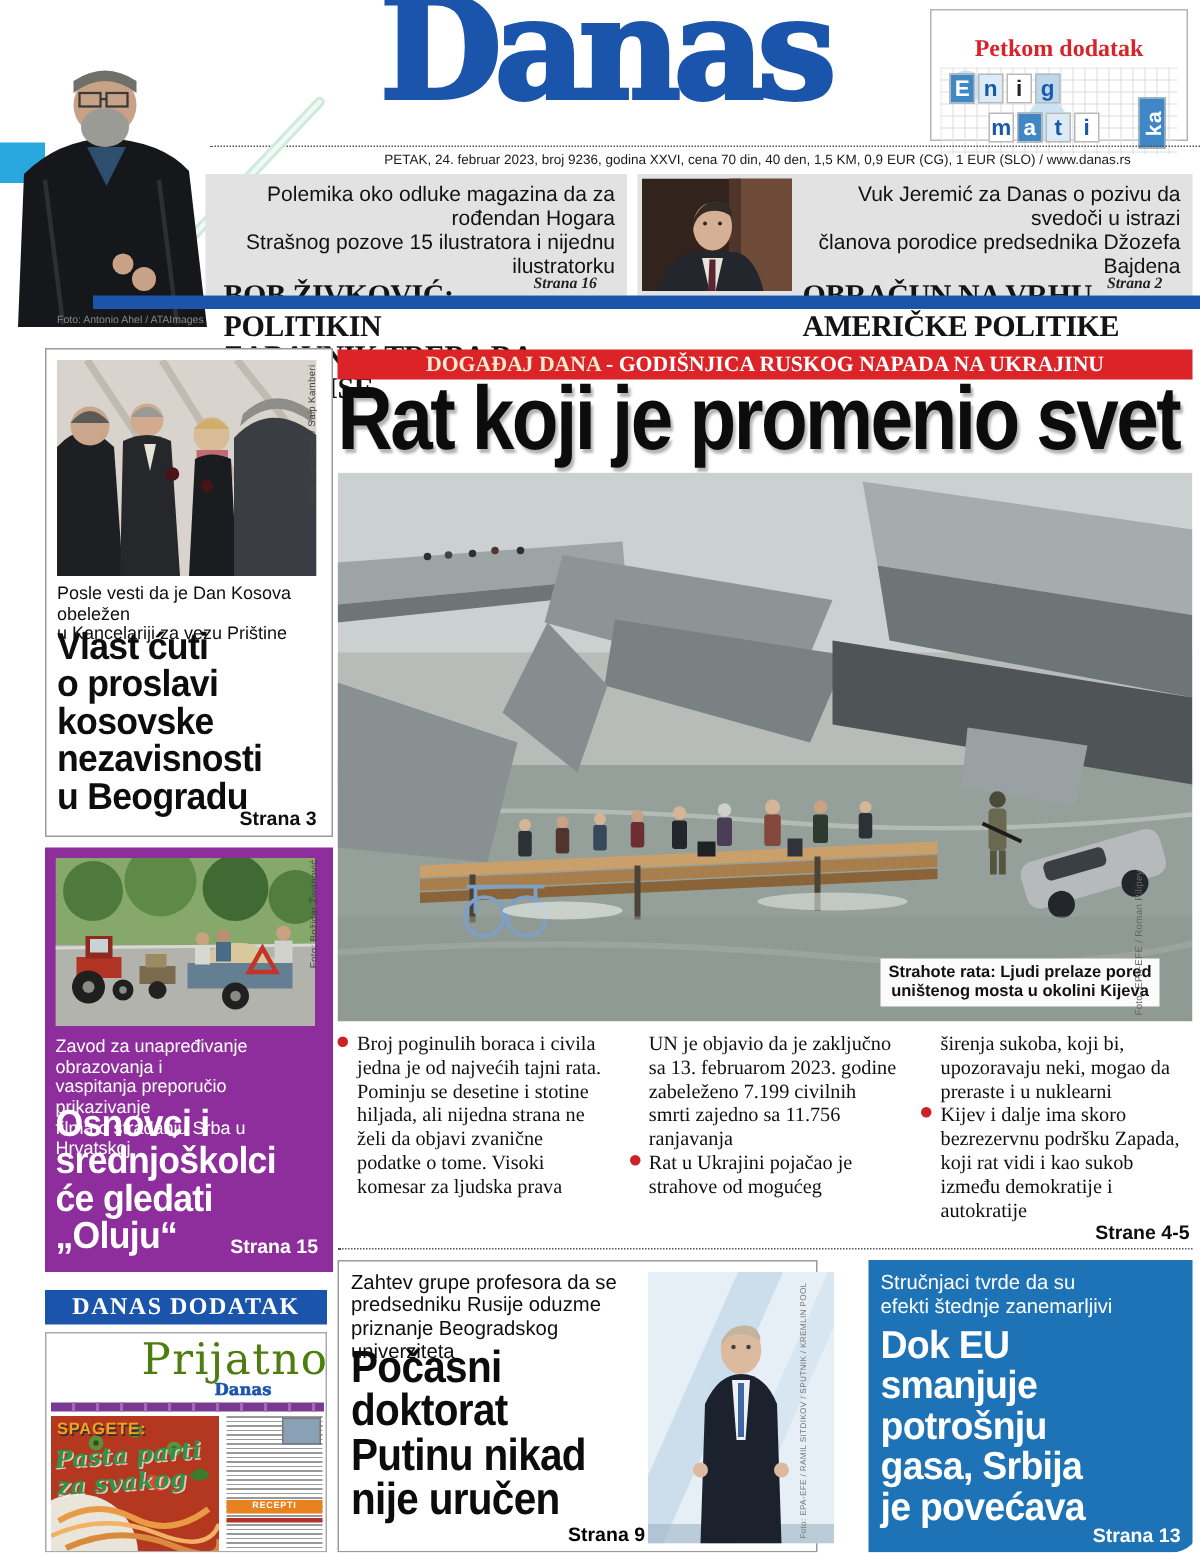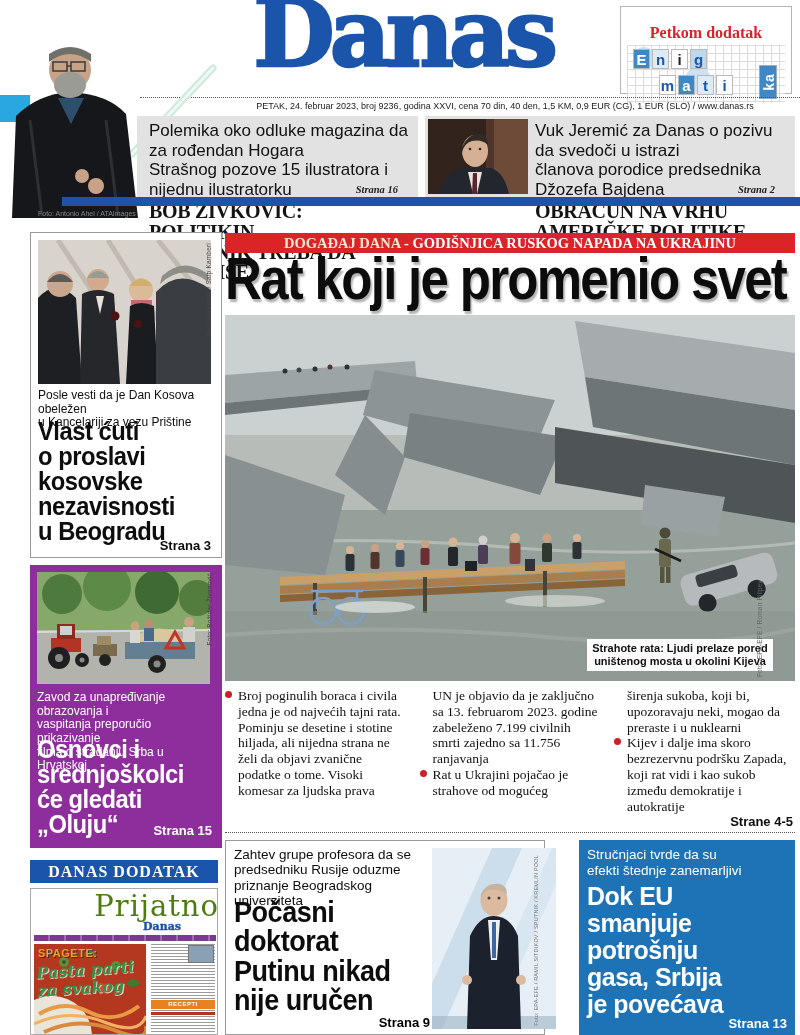--- a/index.html
+++ b/index.html
@@ -1,18 +1,18 @@
 <!DOCTYPE html>
 <html><head>
 <meta charset="utf-8">
 <style>
   * { margin:0; padding:0; box-sizing:border-box; }
   html,body { background:#fff; }
   #page { position:relative; width:800px; height:1035px; background:#fff; overflow:hidden;
-          font-family:"Liberation Sans",sans-serif; }
+          font-family:"Liberation Sans",sans-serif;border-radius:19px; }
   .abs { position:absolute; }
   .pre { white-space:pre-line; }
 
   
   #logo { left:178px; top:-14px; width:450px; text-align:center;
           font-family:"DejaVu Serif",serif; font-weight:bold; font-size:94px; line-height:1;
           color:#1b55ab; letter-spacing:-5px; -webkit-text-stroke:2.5px #1b55ab; }
   #enigma { left:620px; top:6px; width:172px; height:88px; border:1px solid #b5b5b5; background:#fff; }
   #enigma .lbl { text-align:center; font-family:"Liberation Serif",serif; font-weight:bold;
                  font-size:16px; color:#d8232a; margin-top:17px; }
@@ -33,21 +33,21 @@
   #ka span { transform:rotate(-90deg); color:#fff; font-weight:bold; font-size:14px; letter-spacing:1px; }
 
   #cyan-sq { left:0; top:95px; width:30px; height:27px; background:#29a8e0; }
   .rule-dot { border-top:1px dotted #555; height:0; }
   #dateline { left:215px; top:101px; width:580px; text-align:center; font-size:9px; color:#1a1a1a; }
 
   
   .teaser { top:116px; height:81px; background:#e2e2e2; }
   #teaser1 { left:137px; width:281px; padding:5px 8px 0 12px; }
   #teaser2 { left:425px; width:370px; padding:5px 8px 0 110px; }
-  .kick-s { font-size:17px; line-height:1.15; color:#111; }
+  .kick-s { font-size:14px; line-height:1.15; color:#111;text-align:right; }
   .t-head { font-family:"Liberation Serif",serif; font-weight:bold; font-size:20px; line-height:1.02;
             color:#141414; margin-top:2px; letter-spacing:-0.3px; }
   .t-page { position:absolute; right:20px; bottom:2px; font-family:"Liberation Serif",serif;
             font-style:italic; font-weight:bold; font-size:10.5px; color:#222; }
   #jeremic-ph { position:absolute; left:3px; top:3px; width:100px; height:75px; }
   #blue-bar { left:62px; top:197px; width:738px; height:9px; background:#1b55ab; }
   #ata-credit { left:38px; top:210px; font-size:7px; color:#888; }
 
   
   .lbox { left:30px; width:192px; border:1px solid #9a9a9a; background:#fff; }

